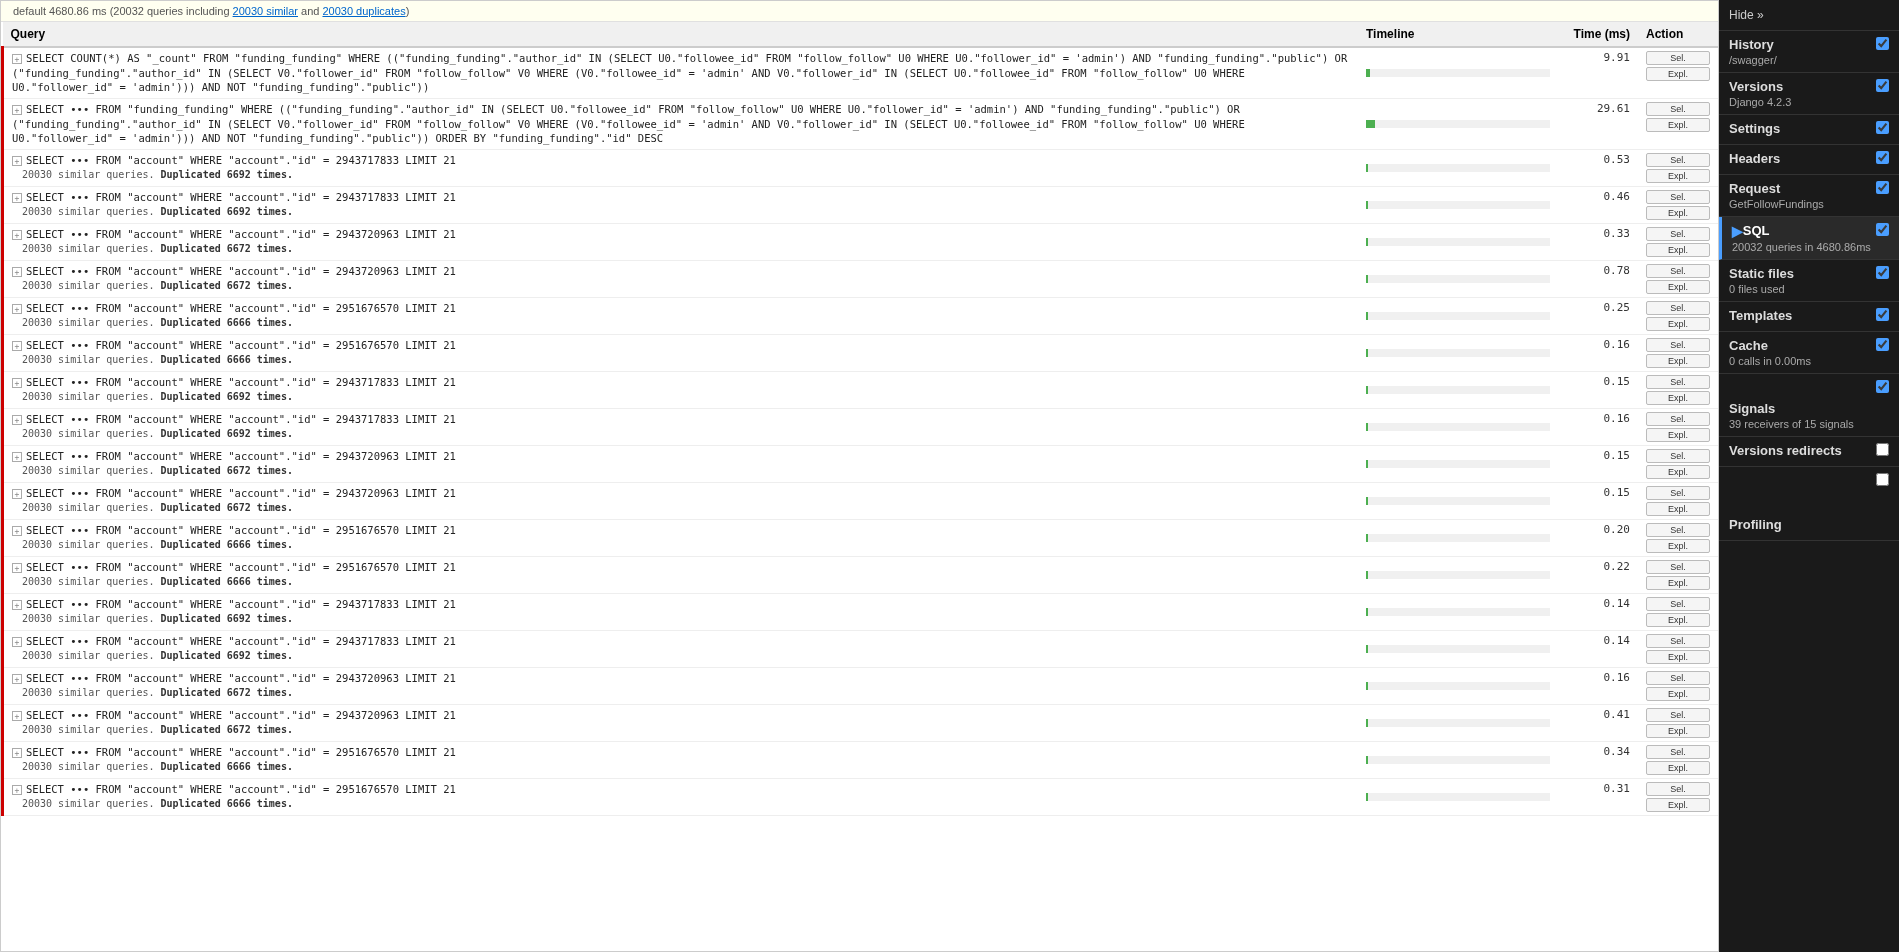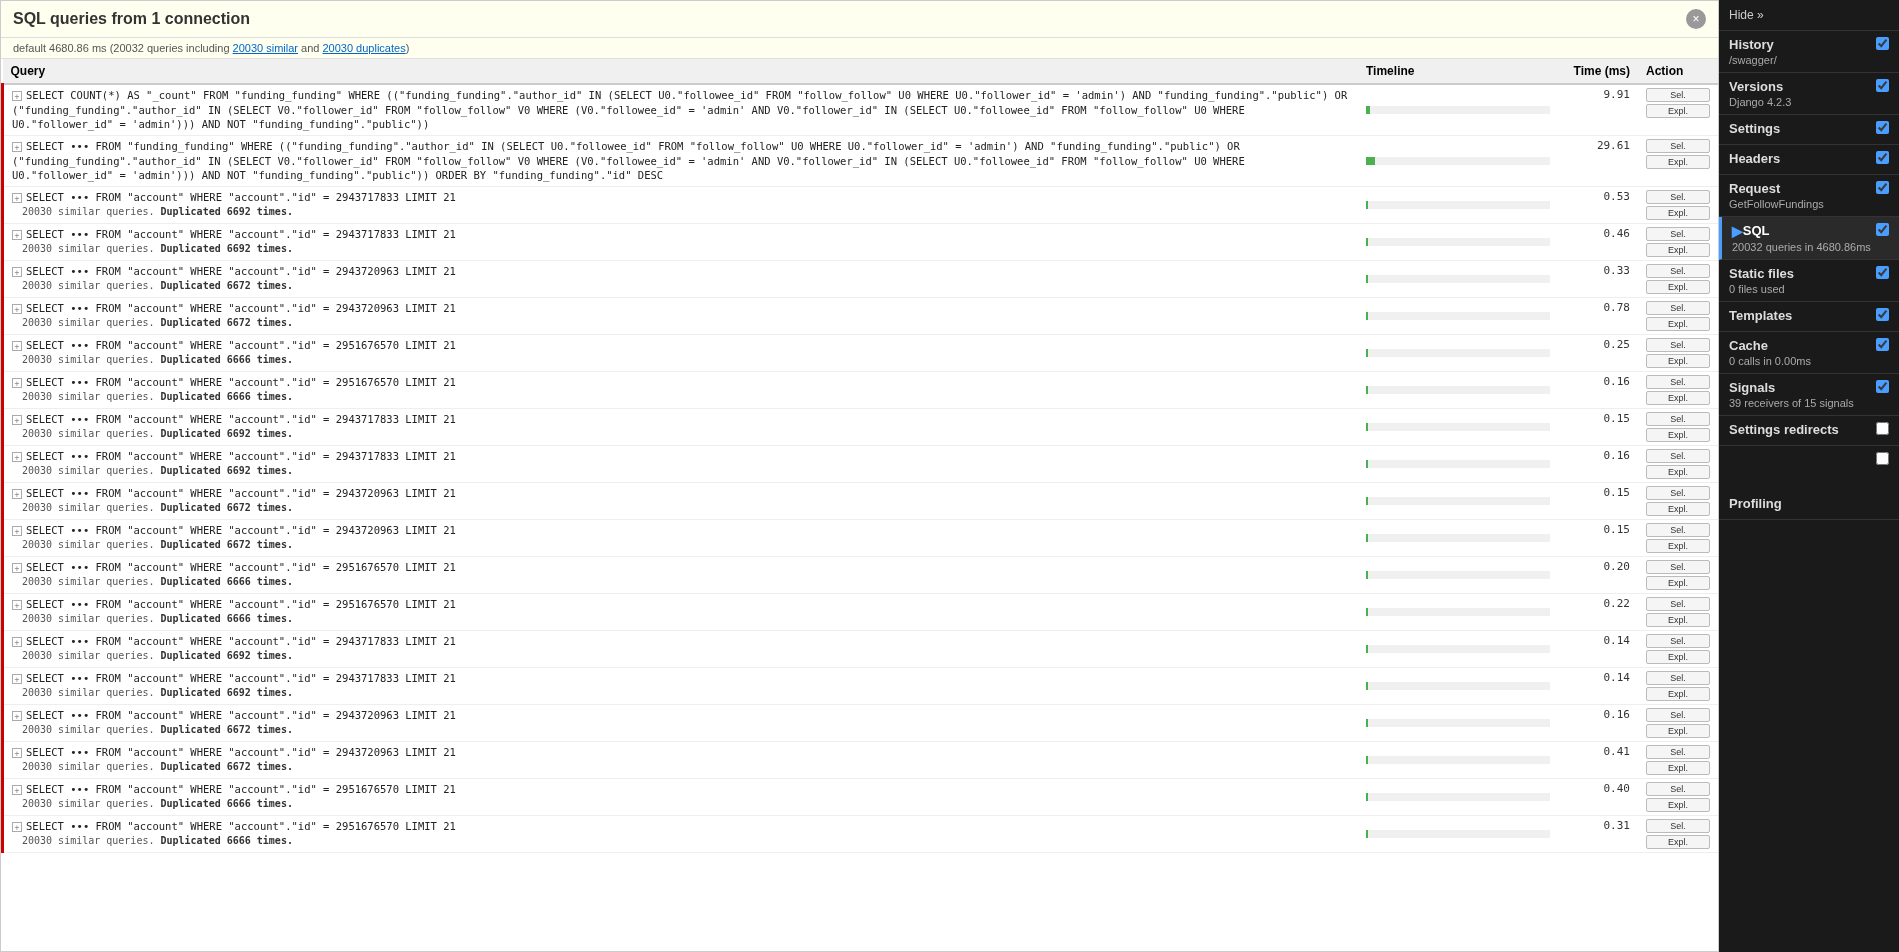--- a/index.html
+++ b/index.html
@@ -247,24 +247,20 @@
     #query-table-wrap::-webkit-scrollbar-thumb { background: #bbb; border-radius: 4px; }
 
     #right-panel::-webkit-scrollbar { width: 6px; }
     #right-panel::-webkit-scrollbar-track { background: #111; }
     #right-panel::-webkit-scrollbar-thumb { background: #555; border-radius: 3px; }
   </style>
 </head>
 <body>
 
 <div id="main-panel">
-  <div id="main-header">
-    <span id="main-title">SQL queries from 1 connection</span>
-    <button id="close-btn">×</button>
-  </div>
   <div id="summary-bar">
     <span>default</span>
     <span>4680.86 ms</span>
     (<span>20032</span> queries including
     <a>20030 similar</a> and
     <a>20030 duplicates</a>)
   </div>
   <div id="query-table-wrap">
     <table>
       <thead>
@@ -547,21 +543,21 @@
               </div>
             </td>
           </tr>
           <tr class="left-border">
             <td class="query-col"><span class="row-indicator">+</span><span class="sql-main">SELECT ••• FROM "account" WHERE "account"."id" = 2951676570 LIMIT 21</span><div class="sub-info"><span>20030 similar queries. </span><span class="dup">Duplicated 6666 times.</span></div></td>
             <td class="timeline-col">
               <div class="timeline-bar-wrap">
                 <div class="timeline-bar" style="width: 1%;"></div>
               </div>
             </td>
-            <td class="time-col">0.40</td>
+            <td class="time-col">0.34</td>
             <td class="action-col">
               <div class="action-btns">
                 <button class="btn-sel">Sel.</button>
                 <button class="btn-expl">Expl.</button>
               </div>
             </td>
           </tr>
           <tr class="left-border">
             <td class="query-col"><span class="row-indicator">+</span><span class="sql-main">SELECT ••• FROM "account" WHERE "account"."id" = 2951676570 LIMIT 21</span><div class="sub-info"><span>20030 similar queries. </span><span class="dup">Duplicated 6666 times.</span></div></td>
             <td class="timeline-col">
@@ -644,28 +640,28 @@
       </div>
       <div class="rp-section">
         <div class="rp-section-title">
           <span style="flex: 1 1 0%;">Cache</span>
           <input type="checkbox" class="rp-checkbox" checked="" style="">
         </div>
         <div class="rp-section-subtitle">0 calls in 0.00ms</div>
       </div>
       <div class="rp-section">
         <div class="rp-section-title">
-          <span style="flex: 1 1 0%;">Signals</span>
+          <span style="flex: 1 1 0%; margin-top: 21px;">Signals</span>
           <input type="checkbox" class="rp-checkbox" checked="" style="">
         </div>
         <div class="rp-section-subtitle">39 receivers of 15 signals</div>
       </div>
       <div class="rp-section">
         <div class="rp-section-title">
-          <span style="flex: 1 1 0%;">Settings redirects</span>
+          <span style="flex: 1 1 0%;">Versions redirects</span>
           <input type="checkbox" class="rp-checkbox" style="">
         </div>
       </div>
       <div class="rp-section">
         <div class="rp-section-title">
           <span style="flex: 1 1 0%; margin-top: 44px;">Profiling</span>
           <input type="checkbox" class="rp-checkbox" style="">
         </div>
       </div>
     </div>

